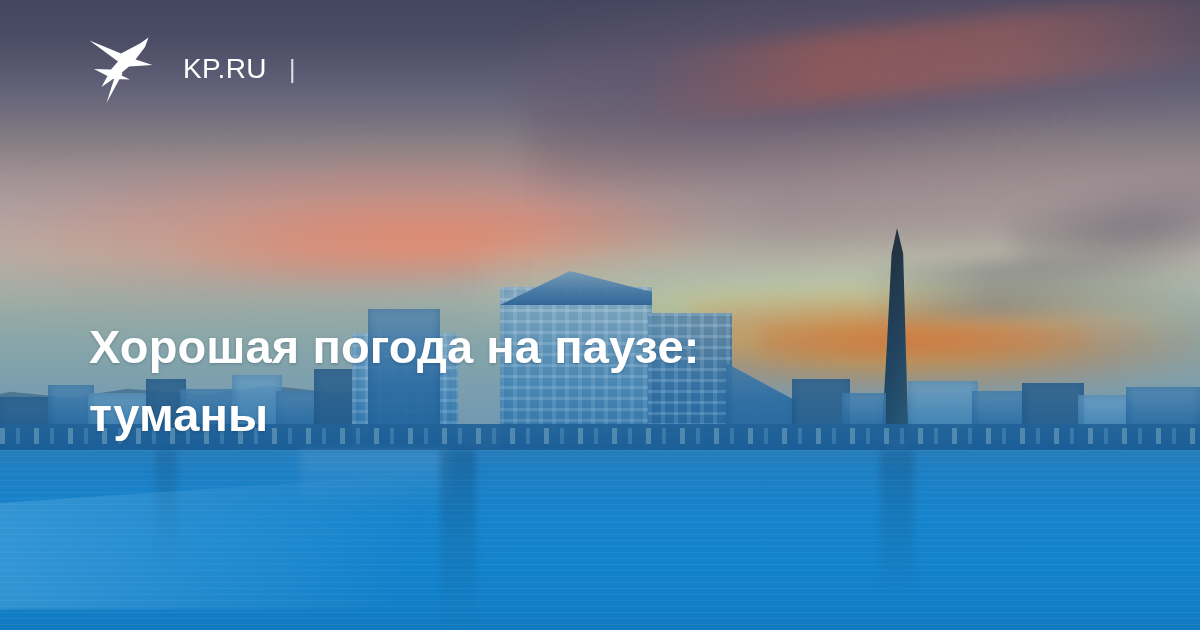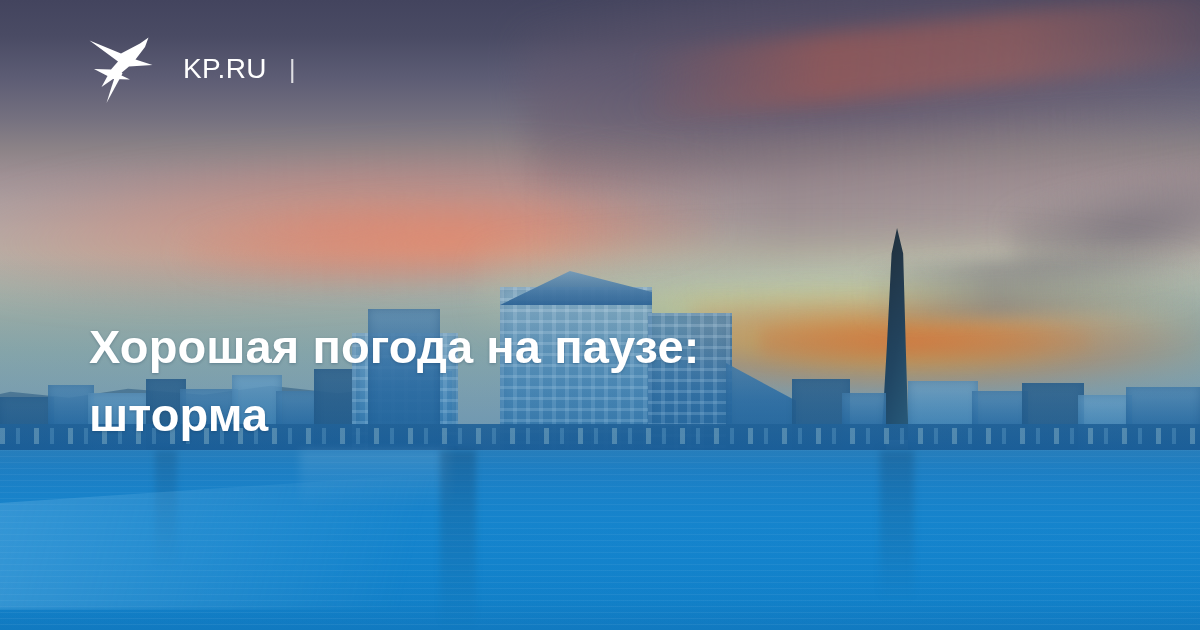--- a/index.html
+++ b/index.html
@@ -474,16 +474,16 @@
         <path fill="#ffffff" d="M1.5 6.5 L33 19.5 L52 9.5 L60.5 3.5 L57 13 L47.5 25.5 L64.5 31 L41 32.5 L31.5 40.5 L42 45.5 L25 45 L13.5 53 L19.5 42 L6 35 L23 35.5 L30 27.5 Z"></path>
         <path fill="#ffffff" d="M29.5 34 L34.5 39.5 L18.5 69 Z"></path>
       </svg>
     </span>
     <span class="brand">KP.RU</span>
     <span class="sep">|</span>
   </div>
 
   <h1 class="headline">
     <span class="ln">Хорошая погода на паузе:</span>
-    <span class="ln">шторма</span>
+    <span class="ln">туманы</span>
   </h1>
 
 </div>
 
 </body></html>

